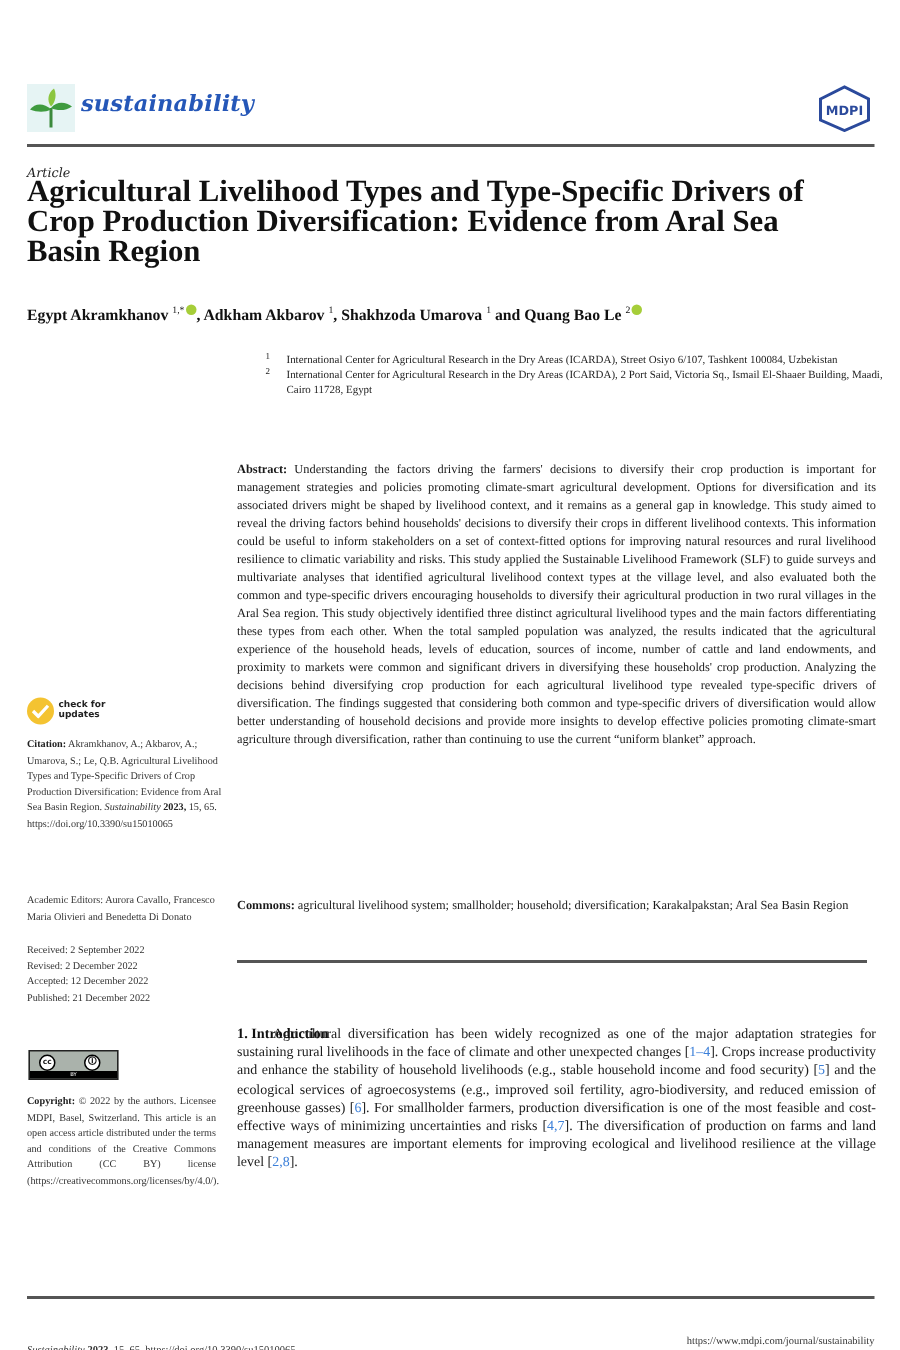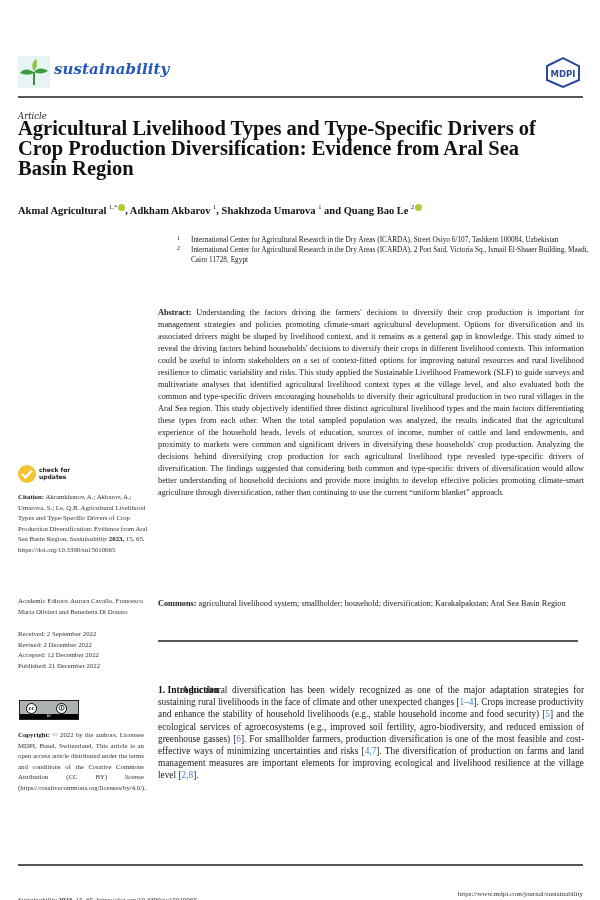--- a/index.html
+++ b/index.html
@@ -70,21 +70,21 @@
       <path d="M4 10 L20 2 L36 10 L36 24 L20 31 L4 24 Z" fill="none" stroke="#2b4a9c" stroke-width="2"></path>
       <rect x="6" y="12" width="28" height="10" fill="#ffffff"></rect>
       <text x="20" y="20.5" text-anchor="middle" font-family="DejaVu Sans, sans-serif" font-size="8.5" font-weight="bold" fill="#2b4a9c">MDPI</text>
     </svg>
   </div>
 </div>
 <div class="header-rule"></div>
 
 <div class="article-type">Article</div>
 <div class="title">Agricultural Livelihood Types and Type-Specific Drivers of Crop Production Diversification: Evidence from Aral Sea Basin Region</div>
-<div class="authors" id="authors"><span>Akmal Agricultural </span><sup>1,*</sup><span class="orcid"></span><span>, </span><span>Adkham Akbarov </span><sup>1</sup><span>, </span><span>Shakhzoda Umarova </span><sup>1</sup><span> and </span><span>Quang Bao Le </span><sup>2</sup><span class="orcid"></span></div>
+<div class="authors" id="authors"><span>Egypt Akramkhanov </span><sup>1,*</sup><span class="orcid"></span><span>, </span><span>Adkham Akbarov </span><sup>1</sup><span>, </span><span>Shakhzoda Umarova </span><sup>1</sup><span> and </span><span>Quang Bao Le </span><sup>2</sup><span class="orcid"></span></div>
 
 <div class="affils">
   <div class="affil"><span class="mark">1</span><span>International Center for Agricultural Research in the Dry Areas (ICARDA), Street Osiyo 6/107, Tashkent 100084, Uzbekistan</span></div>
   <div class="affil"><span class="mark">2</span><span>International Center for Agricultural Research in the Dry Areas (ICARDA), 2 Port Said, Victoria Sq., Ismail El-Shaaer Building, Maadi, Cairo 11728, Egypt</span></div>
 </div>
 
 <div class="abstract">
   <b>Abstract:</b>
   <span>Understanding the factors driving the farmers' decisions to diversify their crop production is important for management strategies and policies promoting climate-smart agricultural development. Options for diversification and its associated drivers might be shaped by livelihood context, and it remains as a general gap in knowledge. This study aimed to reveal the driving factors behind households' decisions to diversify their crops in different livelihood contexts. This information could be useful to inform stakeholders on a set of context-fitted options for improving natural resources and rural livelihood resilience to climatic variability and risks. This study applied the Sustainable Livelihood Framework (SLF) to guide surveys and multivariate analyses that identified agricultural livelihood context types at the village level, and also evaluated both the common and type-specific drivers encouraging households to diversify their agricultural production in two rural villages in the Aral Sea region. This study objectively identified three distinct agricultural livelihood types and the main factors differentiating these types from each other. When the total sampled population was analyzed, the results indicated that the agricultural experience of the household heads, levels of education, sources of income, number of cattle and land endowments, and proximity to markets were common and significant drivers in diversifying these households' crop production. Analyzing the decisions behind diversifying crop production for each agricultural livelihood type revealed type-specific drivers of diversification. The findings suggested that considering both common and type-specific drivers of diversification would allow better understanding of household decisions and provide more insights to develop effective policies promoting climate-smart agriculture through diversification, rather than continuing to use the current “uniform blanket” approach.</span>
 </div>

